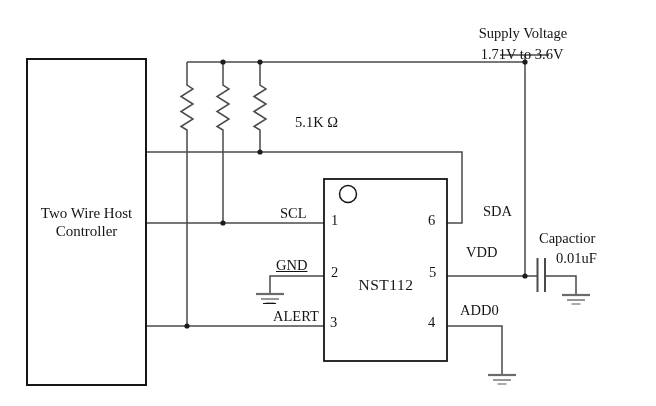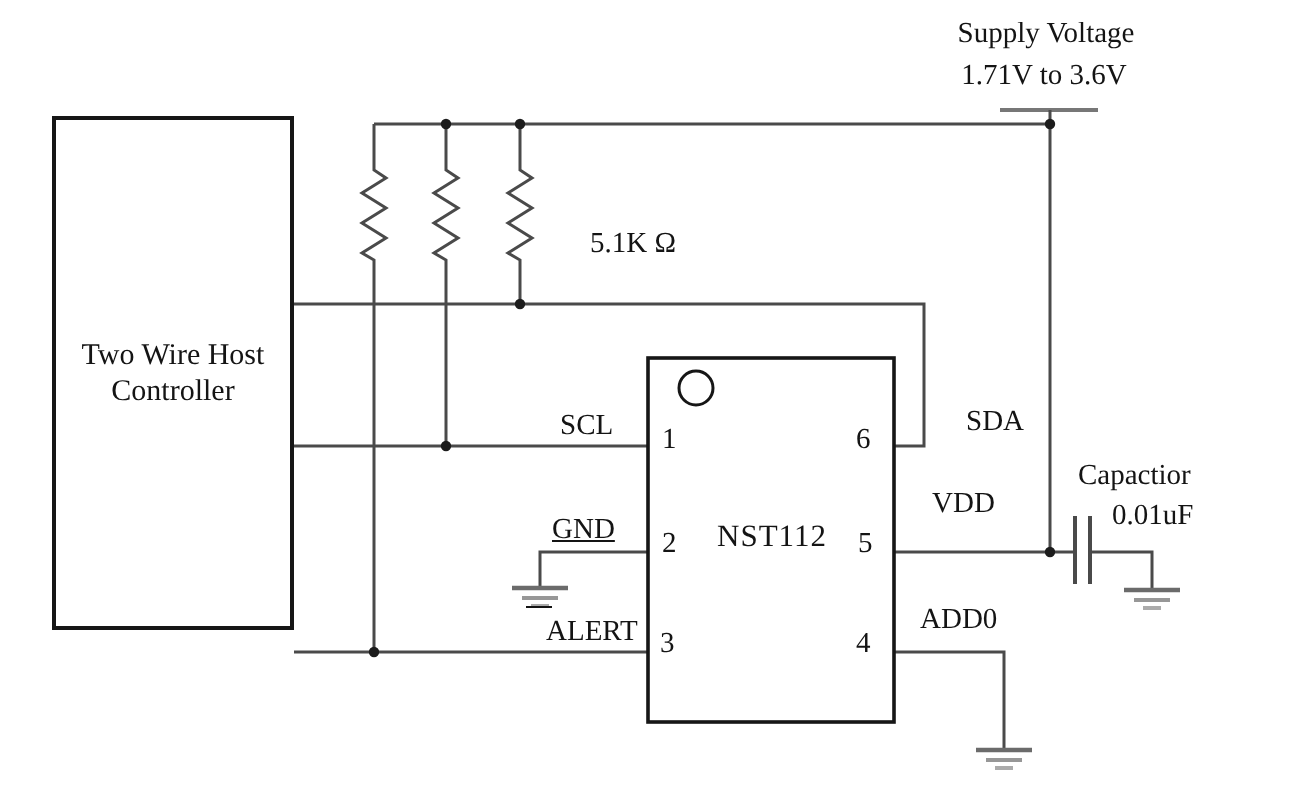--- a/index.html
+++ b/index.html
@@ -13,27 +13,27 @@
     overflow: hidden;
   }
   #schematic-svg { position: absolute; left: 0; top: 0; }
   .lbl {
     position: absolute;
     font-size: 14.5px;
     line-height: 16px;
     white-space: nowrap;
     color: #141414;
   }
-  .lbl.centered { transform: translateX(-50%); }
+  .lbl.centered { transform: translateX(-50%); margin-top: 16px; }
   .pin-num { font-size: 14.5px; }
   .ic-name { font-size: 15.5px; letter-spacing: 0.5px; }
   #controller-box {
     position: absolute;
     left: 26px; top: 58px;
-    width: 121px; height: 257px;
+    width: 121px; height: 328px;
     border: 2px solid #161616;
     box-sizing: border-box;
     display: flex;
     align-items: center;
     justify-content: center;
   }
   #controller-box .name {
     width: 106px;
     text-align: center;
     font-size: 15px;

